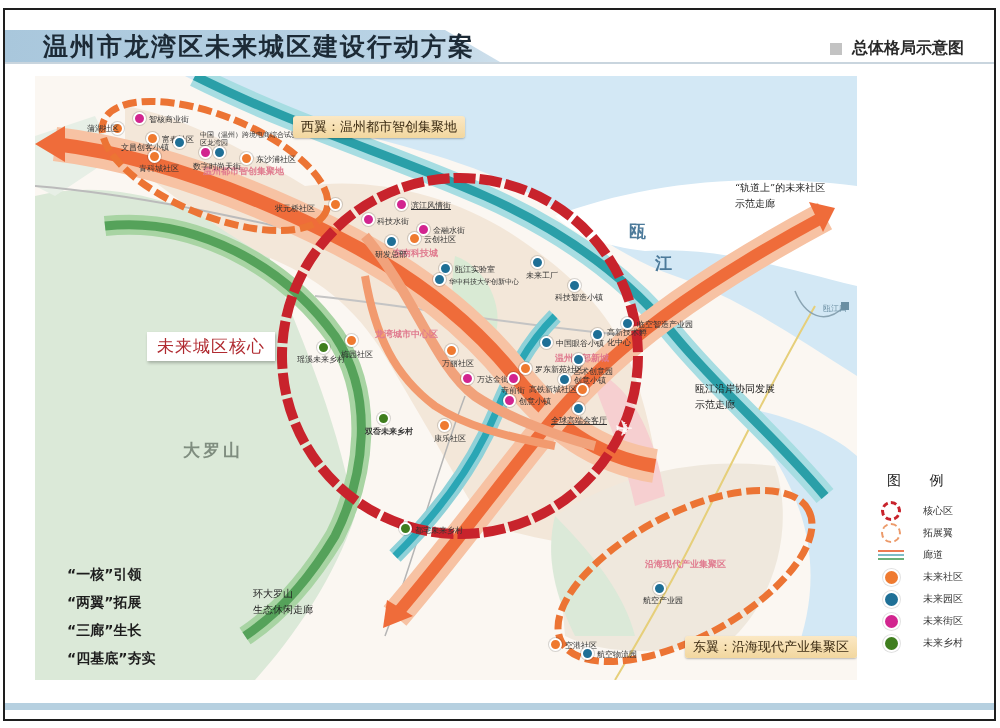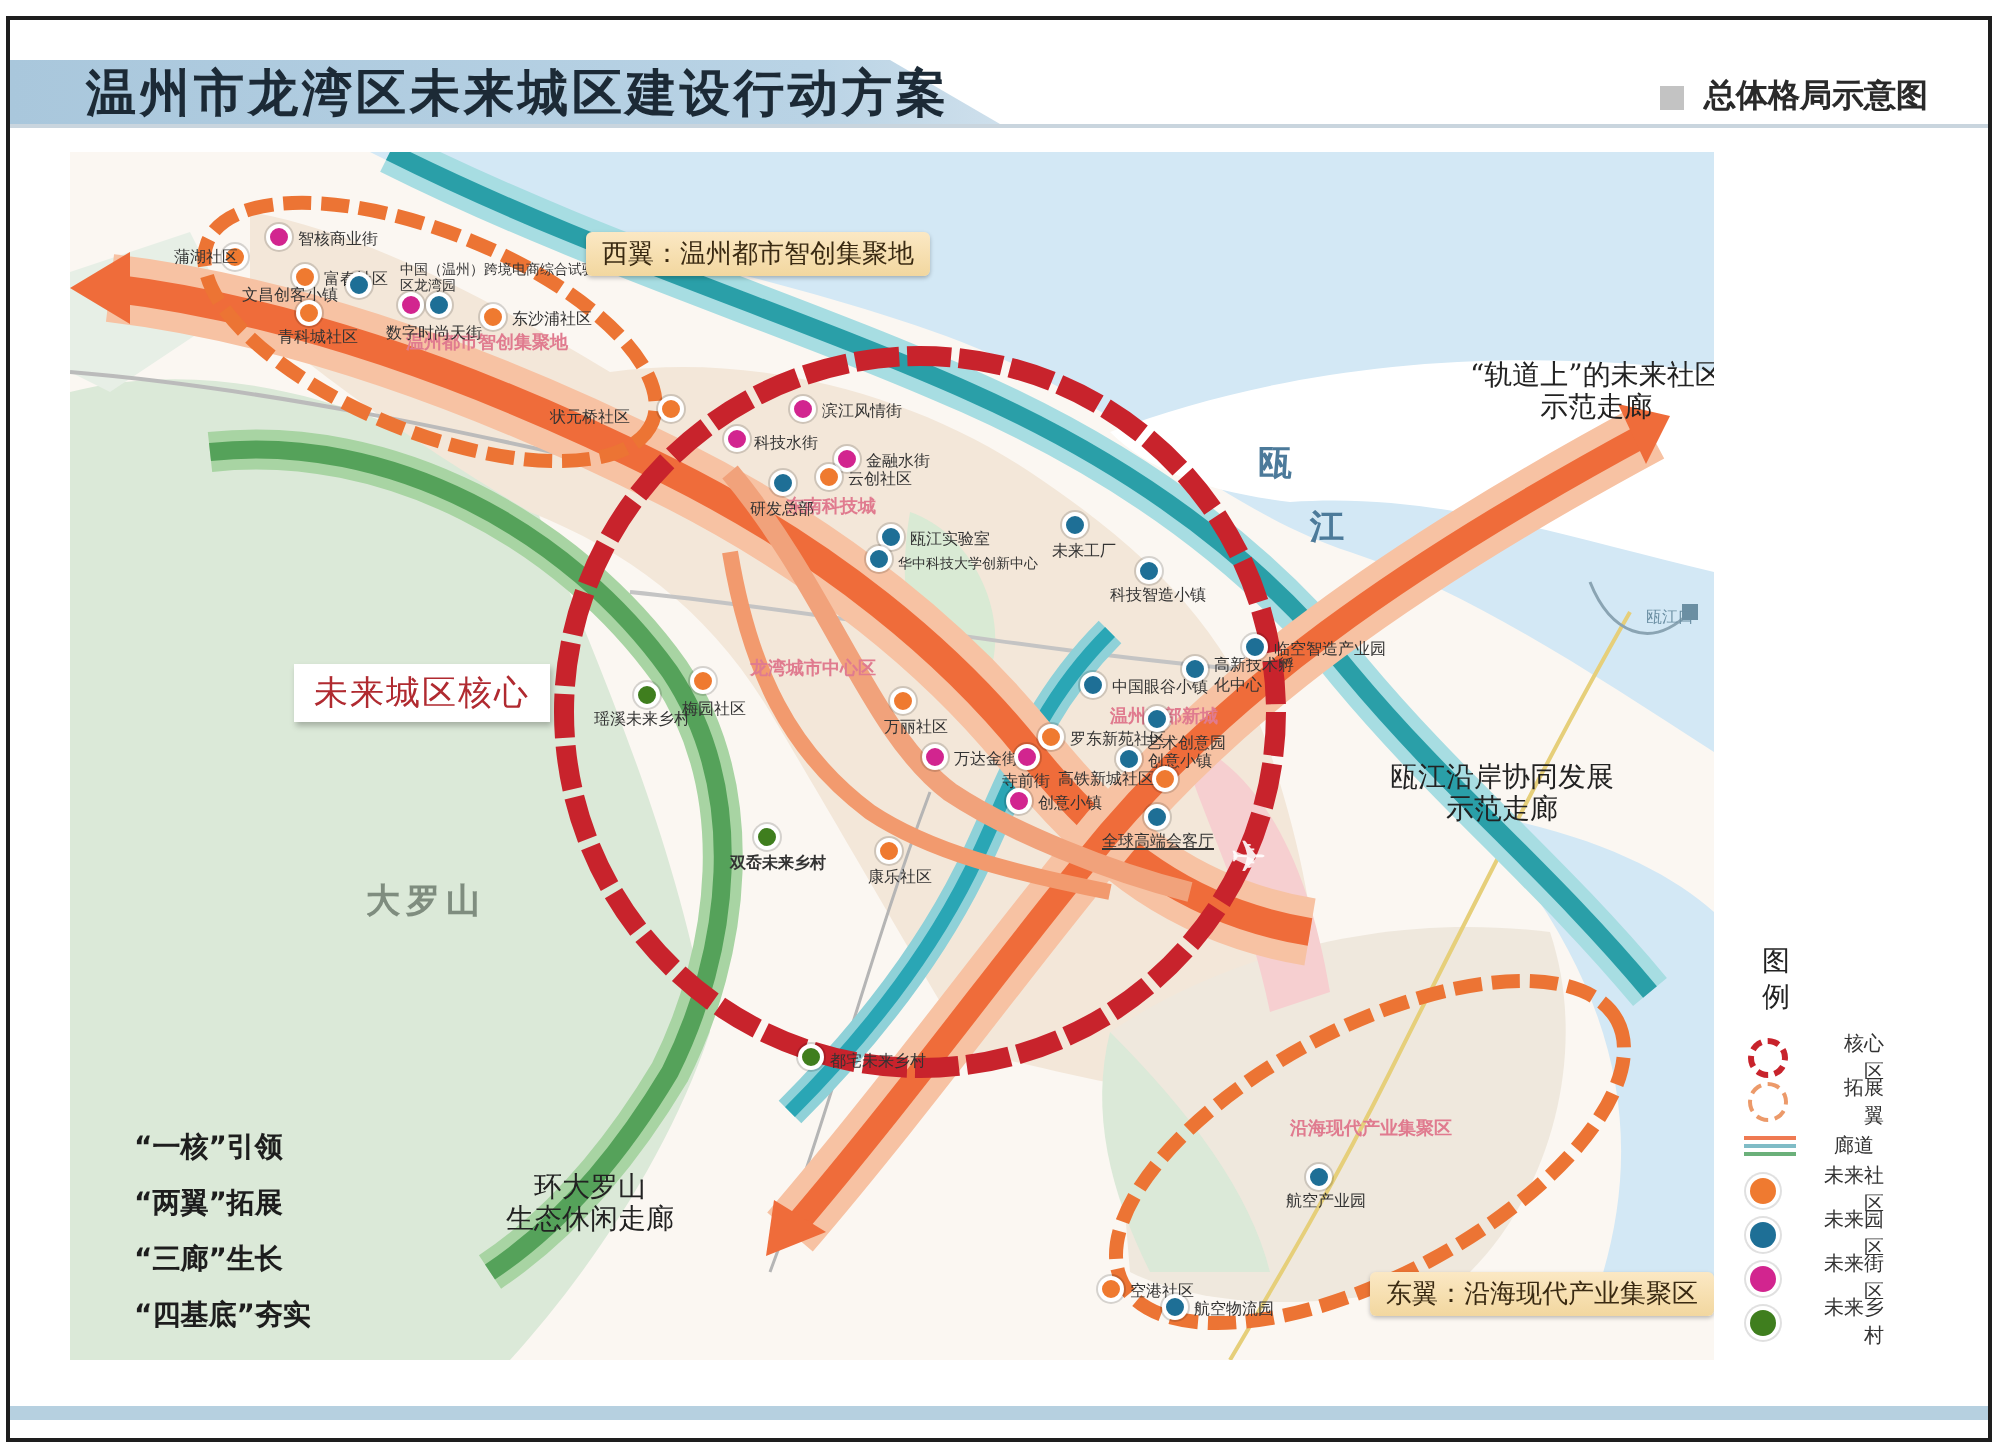--- a/index.html
+++ b/index.html
@@ -13,28 +13,28 @@
   .header-line { position: absolute; left: 0; top: 52px; width: 989px; height: 2px; background: #c9d5de; }
   .subtitle { position: absolute; right: 30px; top: 28px; display: flex; align-items: center; gap: 10px; }
   .subtitle .sq { width: 12px; height: 12px; background: #c3c3c3; }
   .subtitle span { font-size: 16px; font-weight: bold; color: #2a2a2a; }
   .map { position: absolute; left: 30px; top: 66px; width: 822px; height: 604px; overflow: hidden; background: #fbf7f2; }
   .map svg { position: absolute; left: 0; top: 0; }
   .footer-band { position: absolute; left: 0; top: 693px; width: 989px; height: 7px; background: #b6d0e0; }
   .lbl { position: absolute; font-size: 8px; color: #333; white-space: nowrap; line-height: 10px; }
   .dot { position: absolute; width: 13px; height: 13px; border-radius: 50%; border: 2px solid #fff; box-shadow: 0 0 0 1px rgba(0,0,0,0.15); }
   .callout { position: absolute; background: linear-gradient(#fbe8c4, #f2d79f); border-radius: 3px; padding: 2px 8px; font-family: "DejaVu Serif", "Liberation Serif", serif; font-size: 13px; color: #3a2a12; white-space: nowrap; box-shadow: 0 1px 2px rgba(0,0,0,0.25); }
-  .corridor-note { position: absolute; font-family: "DejaVu Serif", "Liberation Serif", serif; font-size: 14px; color: #222; text-align: center; line-height: 16px; white-space: nowrap; }
+  .corridor-note { position: absolute; font-family: "DejaVu Serif", "Liberation Serif", serif; font-size: 10px; color: #222; text-align: left; line-height: 16px; white-space: nowrap; }
   .core-label { position: absolute; left: 112px; top: 256px; background: #fff; padding: 3px 10px; font-family: "DejaVu Serif", "Liberation Serif", serif; font-size: 17px; color: #b02a30; letter-spacing: 1px; box-shadow: 1px 2px 3px rgba(0,0,0,0.25); }
   .mountain { position: absolute; left: 148px; top: 363px; font-size: 17px; color: #7f8d7f; letter-spacing: 3px; font-weight: bold; }
   .river { position: absolute; font-size: 17px; color: #4c7a9a; font-weight: bold; }
   .district { position: absolute; font-size: 9px; color: #e07b8f; white-space: nowrap; font-weight: bold; }
   .slogans { position: absolute; left: 32px; top: 484px; }
   .slogan { font-size: 14px; font-weight: bold; color: #1d1d1d; height: 28px; line-height: 28px; white-space: nowrap; }
-  .legend { position: absolute; left: 807px; top: 460px; width: 130px; padding-left: 39px; }
+  .legend { position: absolute; left: 852px; top: 460px; width: 130px; }
   .legend h3 { font-size: 14px; font-weight: normal; color: #222; letter-spacing: 12px; margin: 2px 0 10px 30px; }
   .legend-item { display: flex; align-items: center; height: 22px; }
   .legend-sym { width: 40px; display: flex; justify-content: center; align-items: center; margin-left: 14px; }
   .legend-label { font-size: 10px; color: #333; margin-left: 12px; text-align: right; }
   .ring { width: 20px; height: 20px; border-radius: 50%; }
   .ldot { width: 13px; height: 13px; border-radius: 50%; box-shadow: 0 0 0 2px #fff, 0 0 0 3px rgba(0,0,0,0.12); }
 </style>
 </head>
 <body>
 
@@ -116,21 +116,21 @@
     <div class="lbl" style="left:104px;top:88px;">青科城社区</div>
     <div class="lbl" style="left:165px;top:55px;width:100px;white-space:normal;line-height:8px;font-size:7px;">中国（温州）跨境电商综合试验区龙湾园</div>
     <div class="dot" style="left:164px;top:70px;background:#d2258f;"></div>
     <div class="dot" style="left:178px;top:70px;background:#1e6f96;"></div>
     <div class="lbl" style="left:158px;top:86px;">数字时尚天街</div>
     <div class="dot" style="left:205px;top:76px;background:#ef7a30;"></div>
     <div class="lbl" style="left:221px;top:79px;">东沙浦社区</div>
     <div class="dot" style="left:294px;top:122px;background:#ef7a30;"></div>
     <div class="lbl" style="left:240px;top:128px;">状元桥社区</div>
     <div class="dot" style="left:360px;top:122px;background:#d2258f;"></div>
-    <div class="lbl" style="left:376px;top:125px;">滨江风情街</div>
+    <div class="lbl" style="left:376px;top:125px;text-decoration:underline;">滨江风情街</div>
     <div class="dot" style="left:327px;top:137px;background:#d2258f;"></div>
     <div class="lbl" style="left:342px;top:141px;">科技水街</div>
     <div class="dot" style="left:382px;top:147px;background:#d2258f;"></div>
     <div class="lbl" style="left:398px;top:150px;">金融水街</div>
     <div class="dot" style="left:350px;top:159px;background:#1e6f96;"></div>
     <div class="lbl" style="left:340px;top:174px;">研发总部</div>
     <div class="dot" style="left:373px;top:156px;background:#ef7a30;"></div>
     <div class="lbl" style="left:389px;top:159px;">云创社区</div>
     <div class="dot" style="left:404px;top:186px;background:#1e6f96;"></div>
     <div class="lbl" style="left:420px;top:189px;">瓯江实验室</div>

